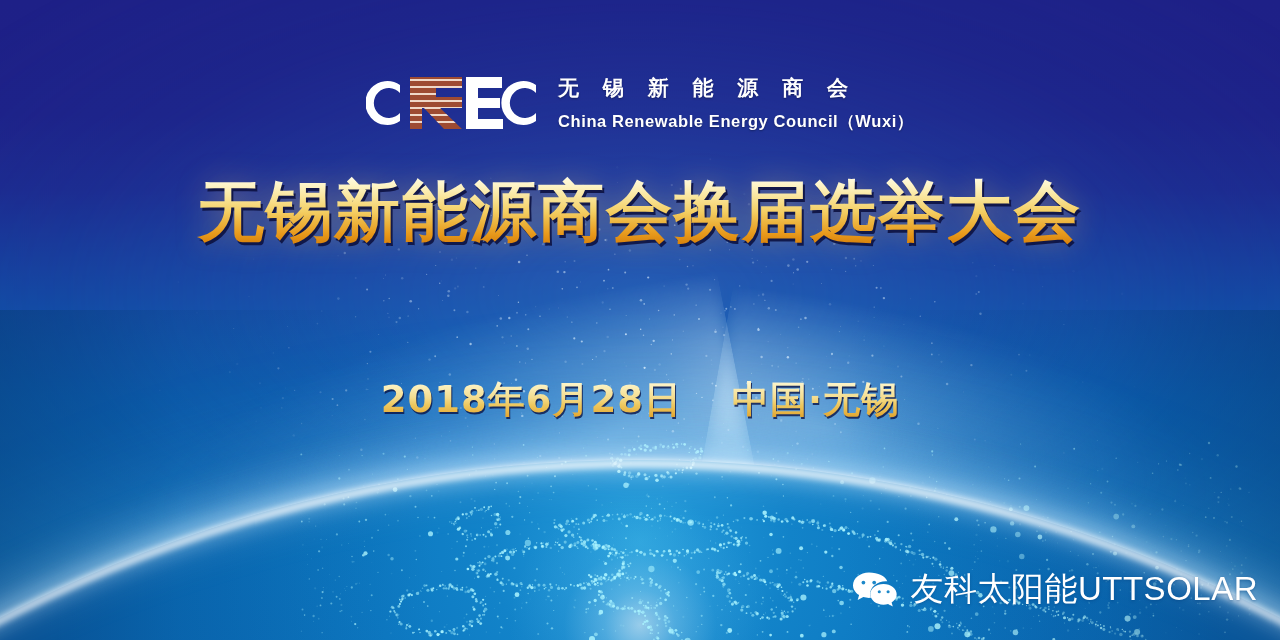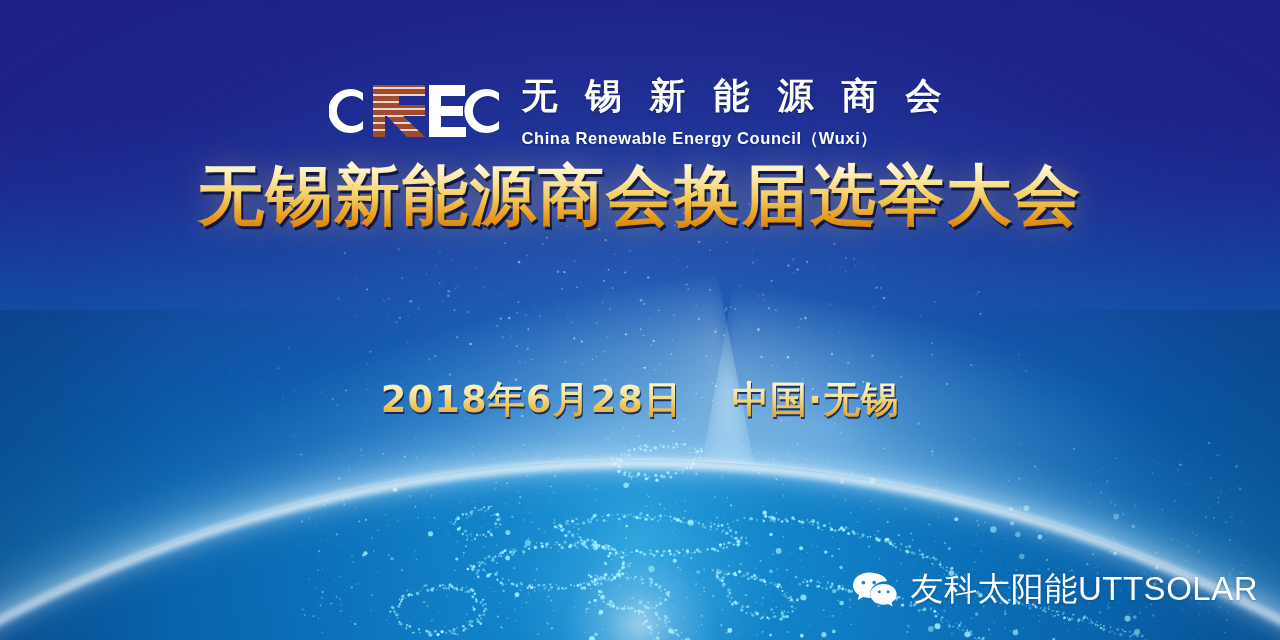--- a/index.html
+++ b/index.html
@@ -189,42 +189,42 @@
     height: 56px;
   }
   .logo-right {
     display: flex;
     flex-direction: column;
     justify-content: center;
     padding-top: 2px;
   }
   .org-cn {
     color: #ffffff;
-    font-size: 36px;
+    font-size: 21px;
     font-weight: bold;
     letter-spacing: 9px;
     line-height: 1.1;
     white-space: nowrap;
     text-shadow: 0 1px 2px rgba(0,0,0,0.35);
   }
   .org-en {
     color: #ffffff;
     font-size: 16.5px;
     font-weight: bold;
     letter-spacing: 0.6px;
     line-height: 1.2;
     margin-top: 13px;
     white-space: nowrap;
     text-shadow: 0 1px 2px rgba(0,0,0,0.35);
   }
 
   
   .headlines {
     position: absolute;
-    left: 0; top: 160px;
+    left: 0; top: 176px;
     width: 1280px;
     text-align: center;
   }
   .headline {
     font-family: "DejaVu Sans", "Liberation Sans", sans-serif;
     font-weight: bold;
     font-size: 66px;
     line-height: 72px;
     letter-spacing: 2px;
     white-space: nowrap;

